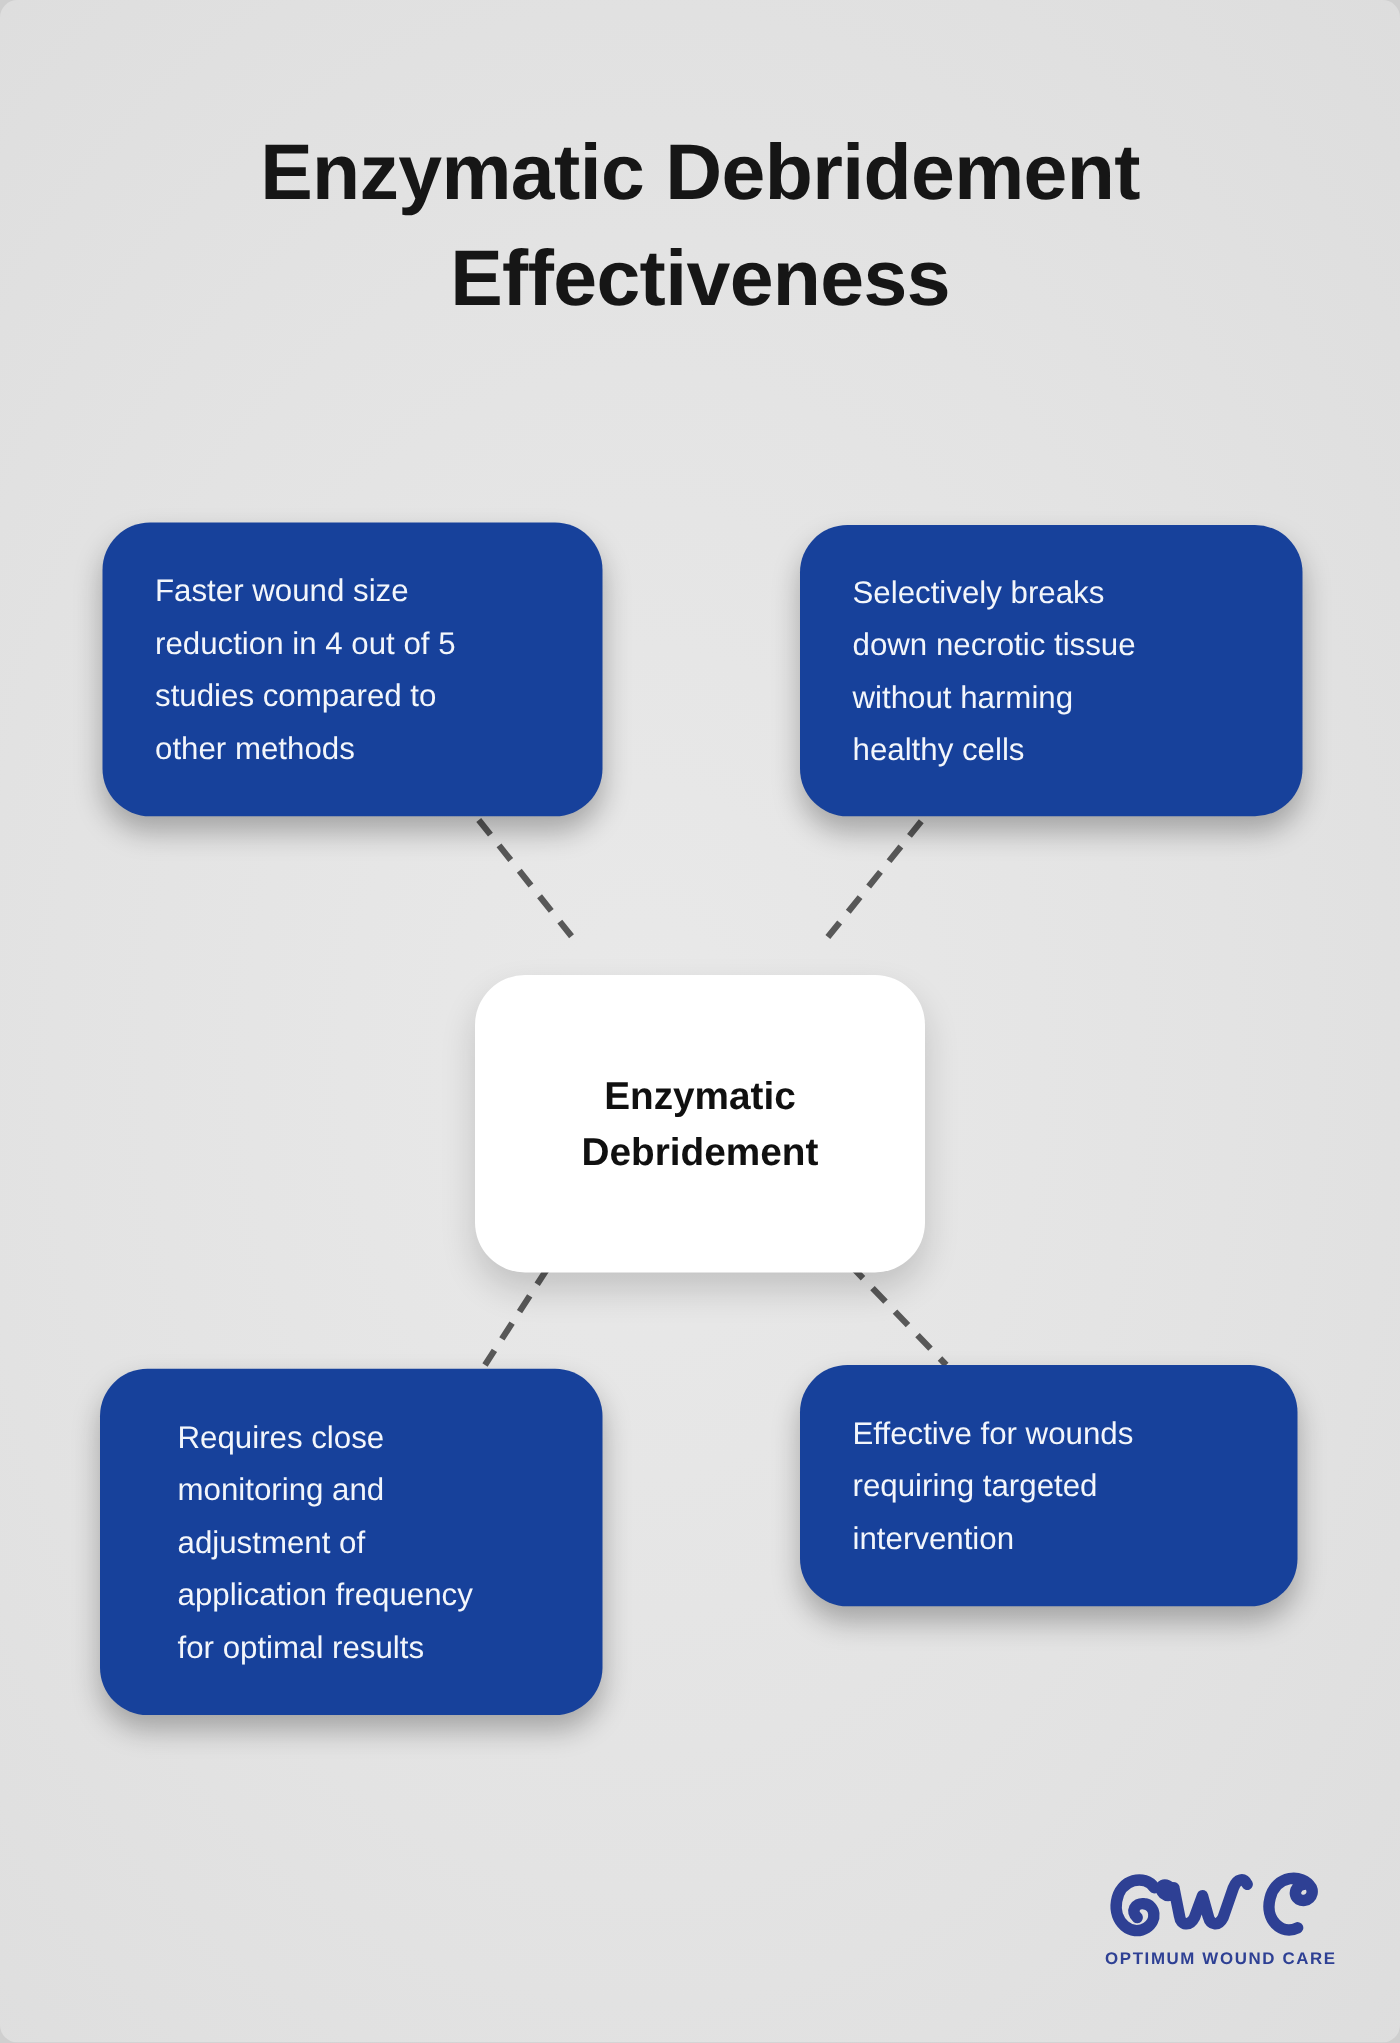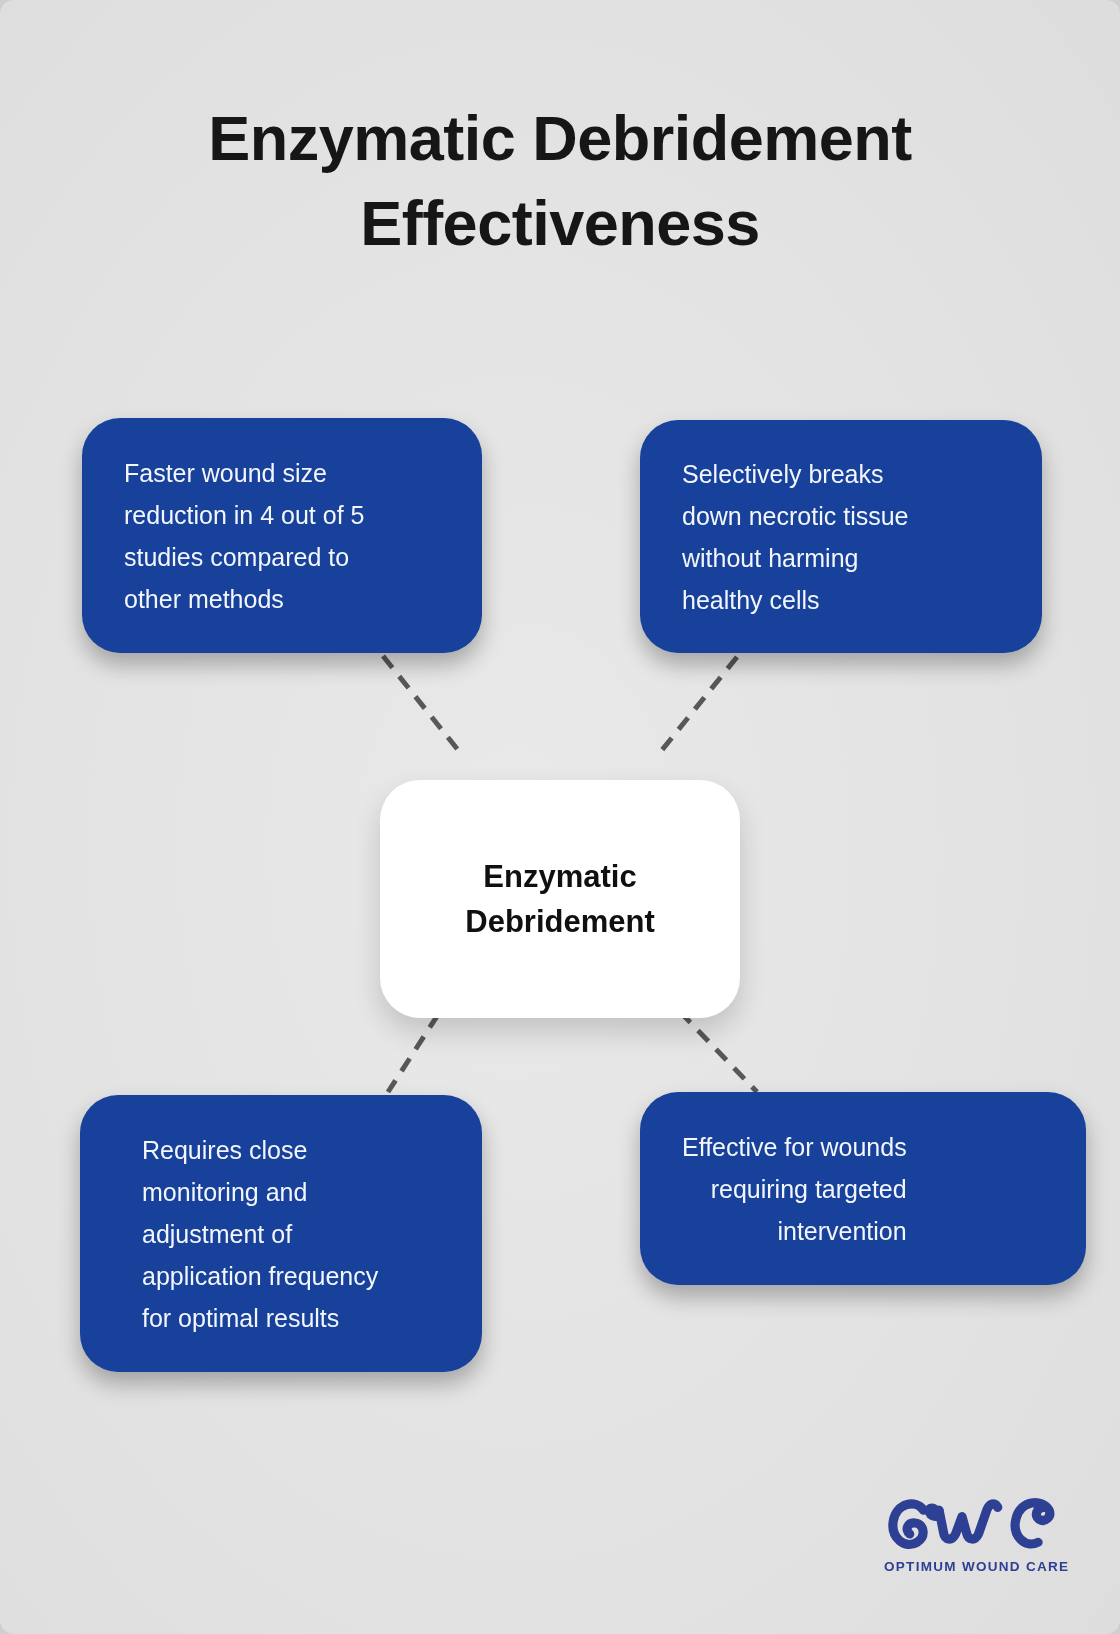--- a/index.html
+++ b/index.html
@@ -54,21 +54,21 @@
   .card p {
     margin: 16px;
     font-size: 25px;
     line-height: 42px;
     color: #f3f6fb;
     white-space: pre-line;
   }
   .card-tl { left: 82px;  top: 418px;  width: 400px; height: 235px; }
   .card-tr { left: 640px; top: 420px;  width: 402px; height: 233px; }
   .card-bl { left: 80px;  top: 1095px; width: 402px; height: 277px; padding-left: 46px; }
-  .card-br { left: 640px; top: 1092px; width: 446px; height: 193px; text-align: right; }
+  .card-br { left: 640px; top: 1092px; width: 398px; height: 193px; }
   .center-node {
     position: absolute;
     left: 380px; top: 753px;
     width: 360px; height: 238px;
     box-sizing: border-box;
     background: #ffffff;
     border-radius: 40px;
     box-shadow: 0 14px 28px rgba(0,0,0,0.16);
     display: flex;
     align-items: center;

